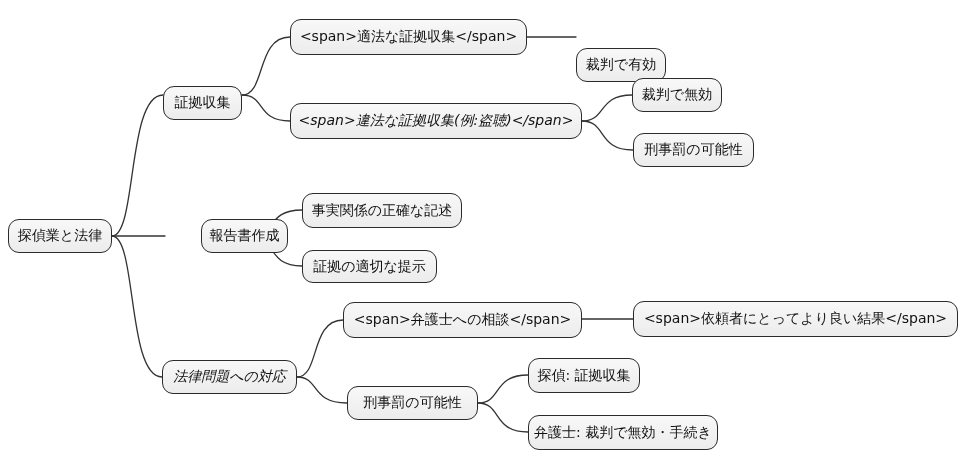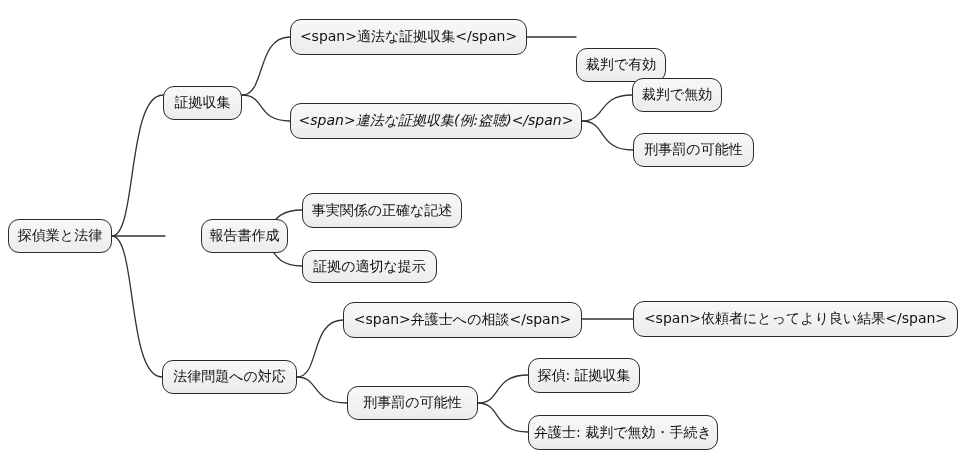--- a/index.html
+++ b/index.html
@@ -29,21 +29,21 @@
   .n-root       {left:8px;  top:219px;width:104px;height:34px;}
   .n-evidence   {left:163px;top:86px; width:79px; height:34px;}
   .n-legal      {left:290px;top:19px; width:237px;height:36px;}
   .n-valid      {left:576px;top:20px; width:90px; height:34px;margin-top:28px;}
   .n-illegal    {left:290px;top:103px;width:292px;height:36px;font-style:italic;}
   .n-invalid    {left:632px;top:78px; width:90px; height:34px;}
   .n-criminal   {left:633px;top:133px;width:121px;height:34px;}
   .n-report     {left:165px;top:219px;width:87px; height:34px;margin-left:36px;}
   .n-facts      {left:302px;top:193px;width:160px;height:35px;}
   .n-present    {left:302px;top:250px;width:135px;height:33px;}
-  .n-legalissues{left:162px;top:360px;width:135px;height:34px;}
+  .n-legalissues{left:162px;top:360px;width:135px;height:34px;font-style:italic;}
   .n-consult    {left:343px;top:302px;width:239px;height:36px;}
   .n-better     {left:633px;top:301px;width:325px;height:36px;}
   .n-collab     {left:347px;top:386px;width:131px;height:34px;}
   .n-detective  {left:528px;top:358px;width:112px;height:35px;}
   .n-lawyer     {left:528px;top:415px;width:190px;height:35px;}
 </style>
 </head>
 <body>
 
 <div class="canvas">

